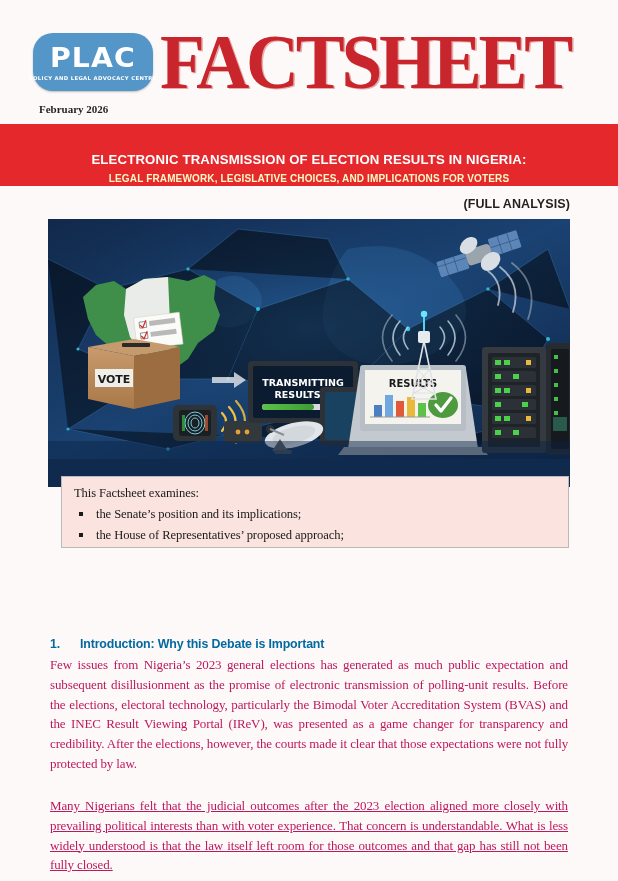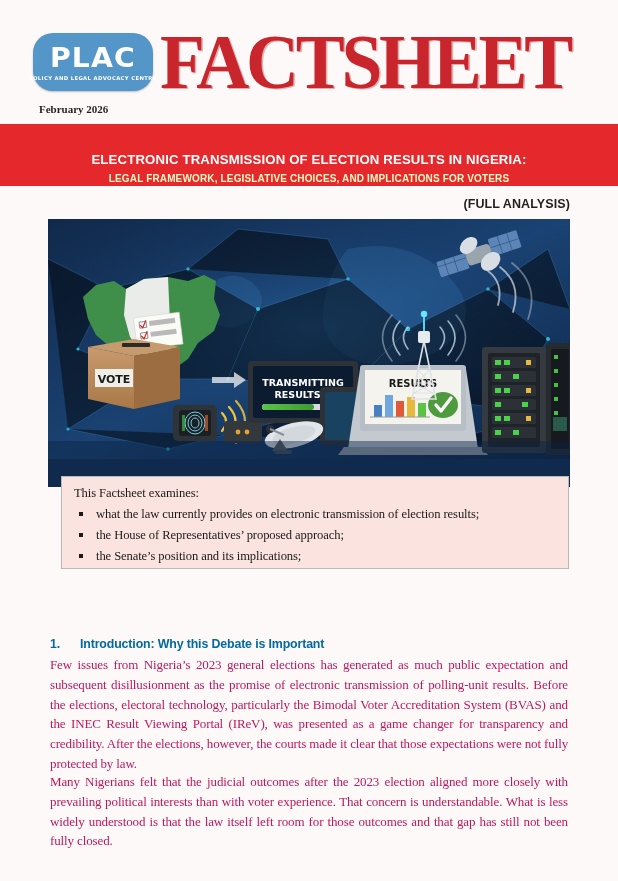--- a/index.html
+++ b/index.html
@@ -214,21 +214,21 @@
     left: 50px;
     width: 518px;
     font-family: "Liberation Serif", serif;
     font-size: 13px;
     line-height: 1.52;
     color: #be185d;
     text-align: justify;
     letter-spacing: -.12px;
   }
   .para1 { top: 655px; }
-  .para2 { top: 772px; }
+  .para2 { top: 796px; text-decoration: underline; }
 </style>
 </head>
 <body>
 
 <div class="page">
 
   <div class="masthead">
 
 
     <div class="logo">
@@ -494,23 +494,22 @@
         <rect x="505" y="198" width="14" height="14" fill="#2f6a58" opacity=".8"></rect>
       </g>
 
       <rect x="0" y="222" width="522" height="18" fill="#0c2344" opacity=".45"></rect>
     </svg>
   </div>
 
   <div class="summary-box">
     <div class="summary-intro">This Factsheet examines:</div>
     <ul class="summary-list">
-      <li>what the law currently provides on electronic transmission of election results;</li>
+      <li>the Senate’s position and its implications;</li>
       <li>the House of Representatives’ proposed approach;</li>
-      <li>the Senate’s position and its implications;</li>
     </ul>
   </div>
 
   <div class="section-heading">
     <span class="num">1.</span><span>Introduction: Why this Debate is Important</span>
   </div>
 
   <div class="body-text para1">Few issues from Nigeria’s 2023 general elections has generated as much public expectation and subsequent disillusionment as the promise of electronic transmission of polling-unit results. Before the elections, electoral technology, particularly the Bimodal Voter Accreditation System (BVAS) and the INEC Result Viewing Portal (IReV), was presented as a game changer for transparency and credibility. After the elections, however, the courts made it clear that those expectations were not fully protected by law.</div>
   <div class="body-text para2">Many Nigerians felt that the judicial outcomes after the 2023 election aligned more closely with prevailing political interests than with voter experience. That concern is understandable. What is less widely understood is that the law itself left room for those outcomes  and that gap has still not been fully closed.</div>
 

